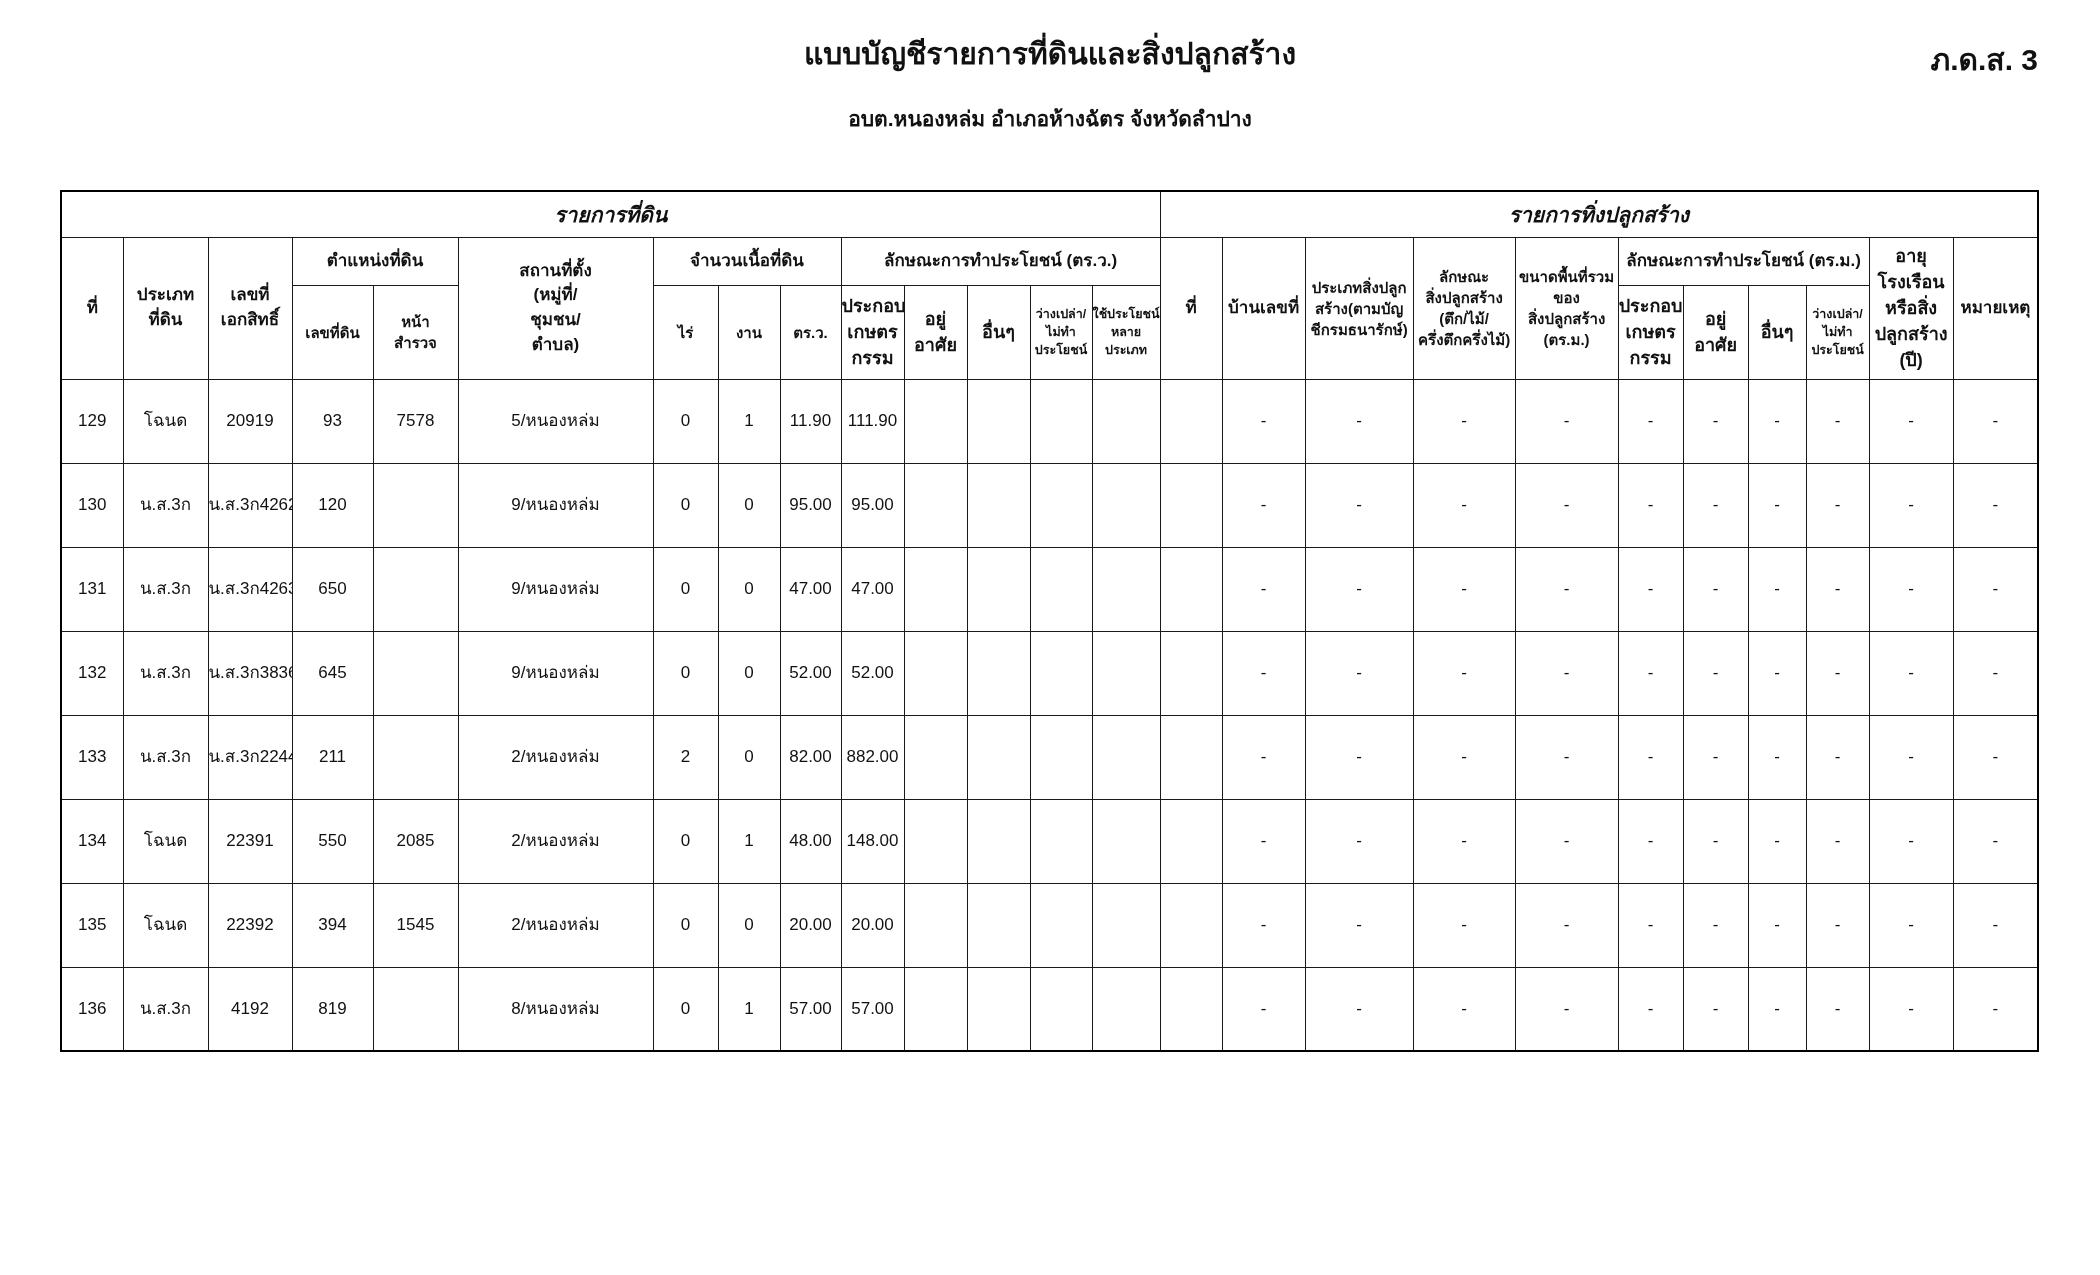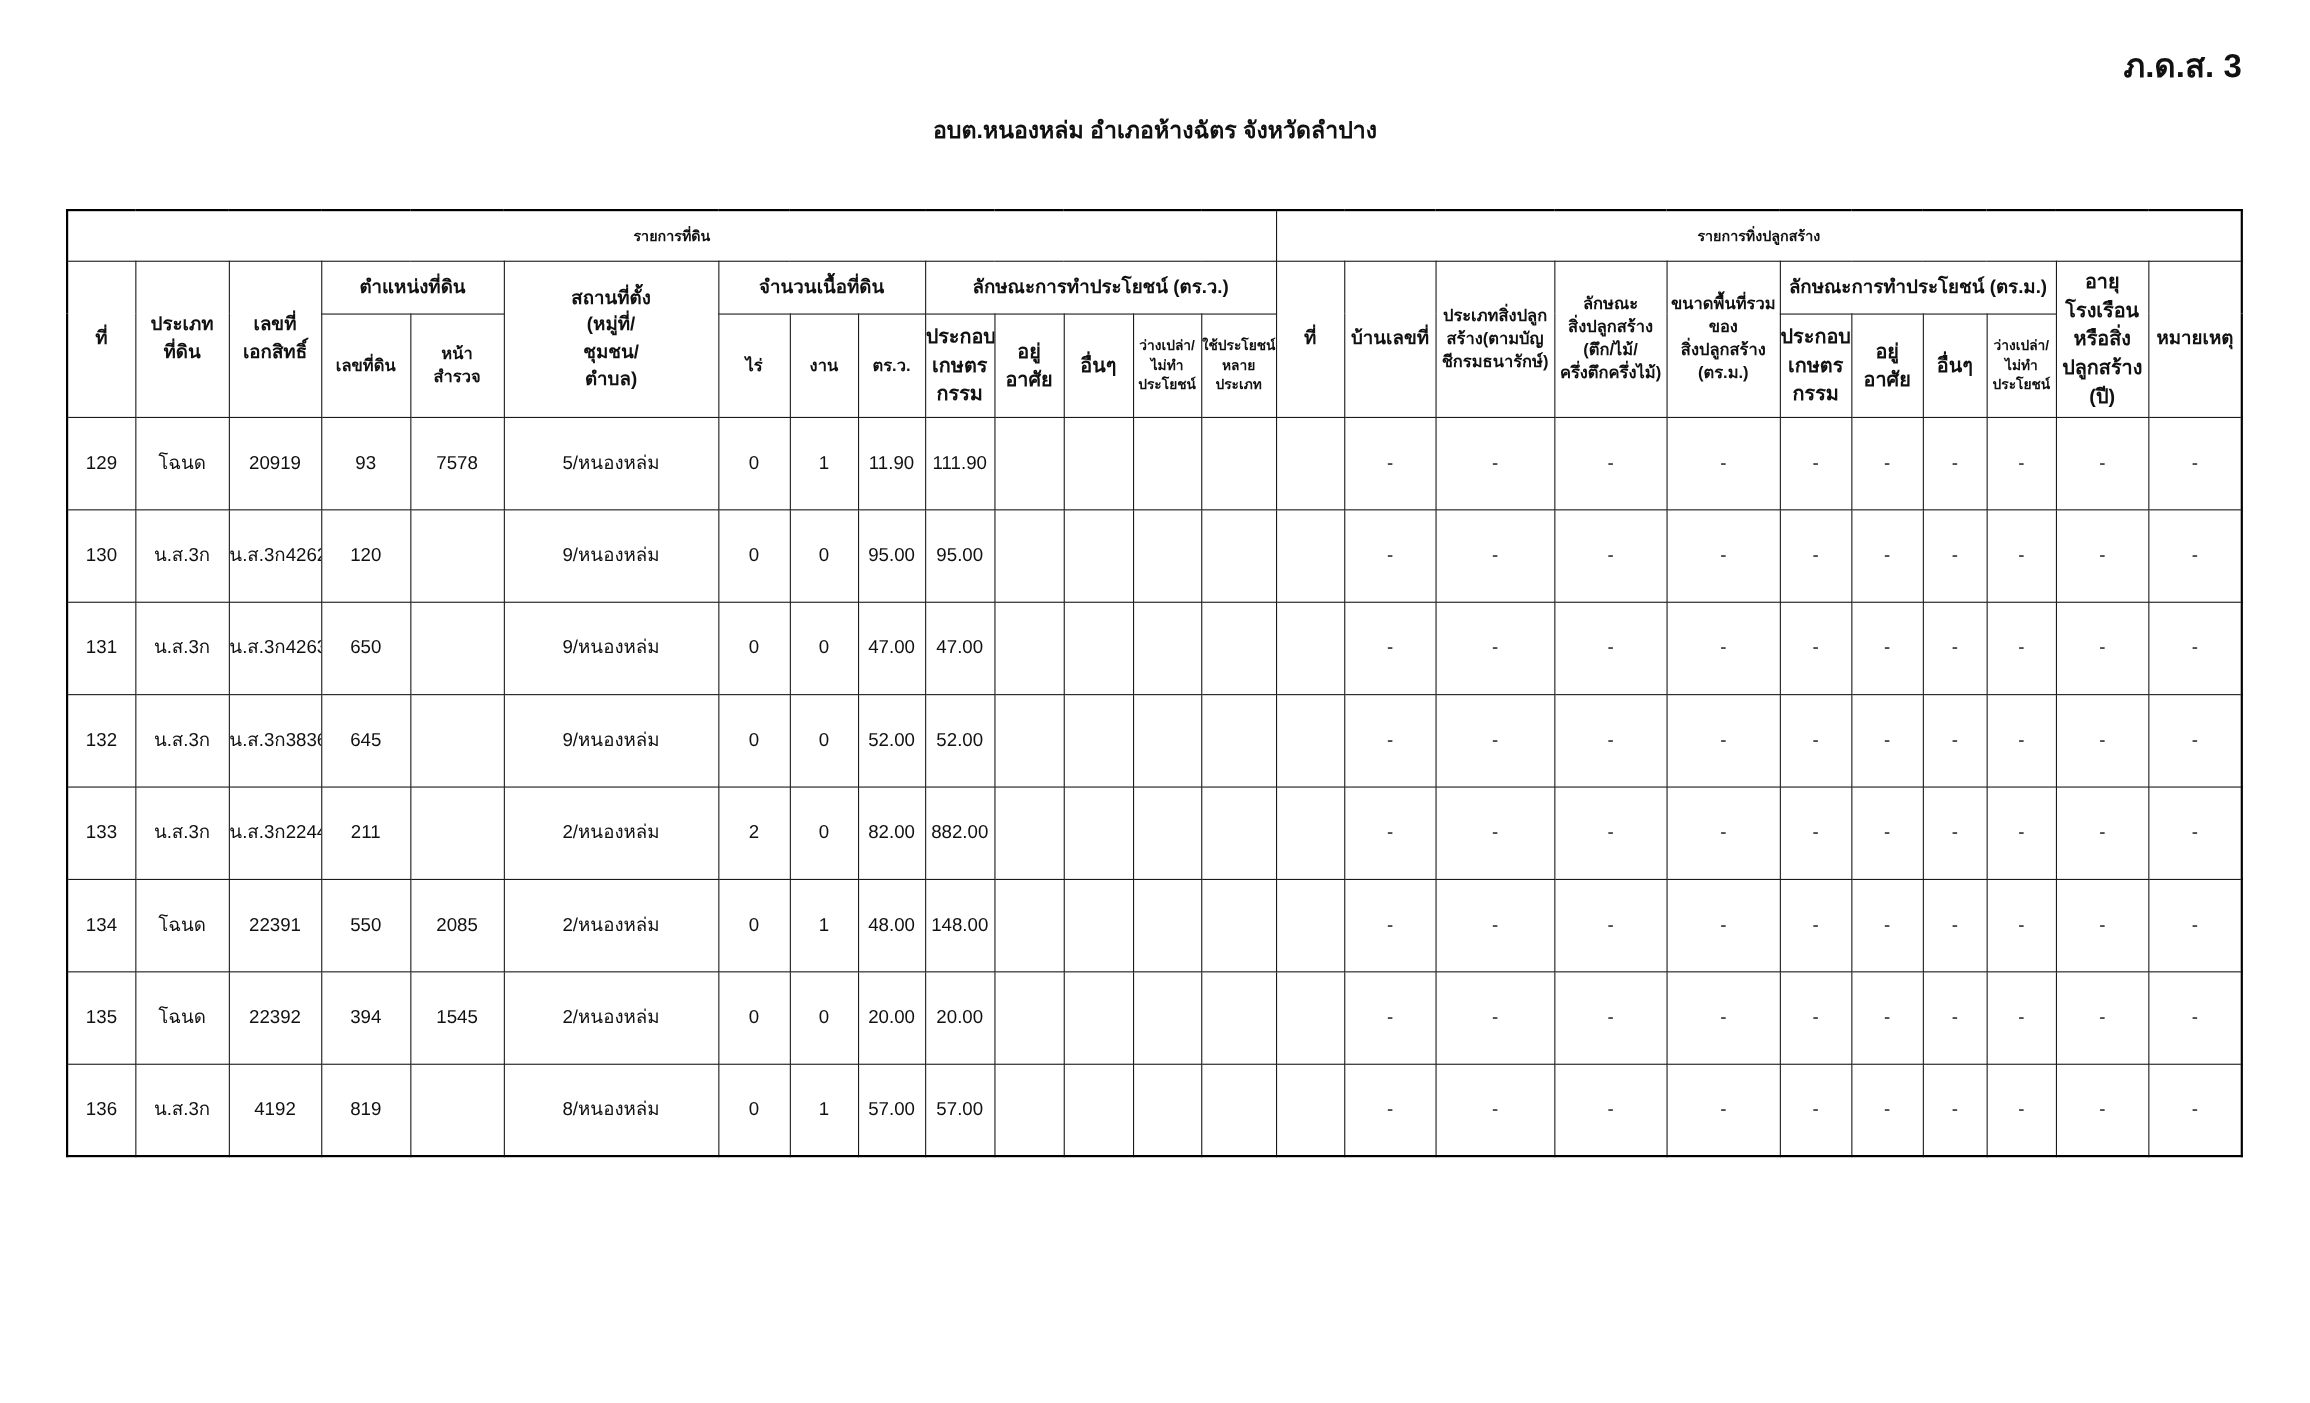--- a/index.html
+++ b/index.html
@@ -43,35 +43,36 @@
   #main-table th, #main-table td {
     border: 1px solid #1a1a1a;
     text-align: center;
     vertical-align: middle;
     overflow: hidden;
     font-weight: normal;
   }
   #main-table { border: 2px solid #000; }
   #main-table th { white-space: pre-line; font-weight: bold; }
   tr.section-row { height: 46px; }
-  tr.section-row th { font-size: 13px; border-bottom: 2px solid #111; }
+  tr.section-row th { font-size: 21px; border-bottom: 2px solid #111; font-style: italic; }
   tr.group-row { height: 48px; }
   tr.sub-row { height: 94px; }
   tbody tr { height: 84px; }
   tbody td { font-size: 17px; border-bottom: 2px solid #111; line-height: 1.3; }
   .h-lg { font-size: 17px; line-height: 1.45; }
   .h-md { font-size: 15px; line-height: 1.4; }
   .h-sm { font-size: 18px; line-height: 1.45; }
   .h-xs { font-size: 12.5px; line-height: 1.45; margin-top: 21px; }
 </style>
 </head>
 <body>
 
 <div id="page">
 
+  <div id="doc-title">แบบบัญชีรายการที่ดินและสิ่งปลูกสร้าง</div>
   <div id="form-code">ภ.ด.ส. 3</div>
   <div id="doc-subtitle">อบต.หนองหล่ม อำเภอห้างฉัตร จังหวัดลำปาง</div>
 
   <table id="main-table">
     <colgroup>
       <col style="width:62px">
         <col style="width:85px">
         <col style="width:84px">
         <col style="width:81px">
         <col style="width:85px">

